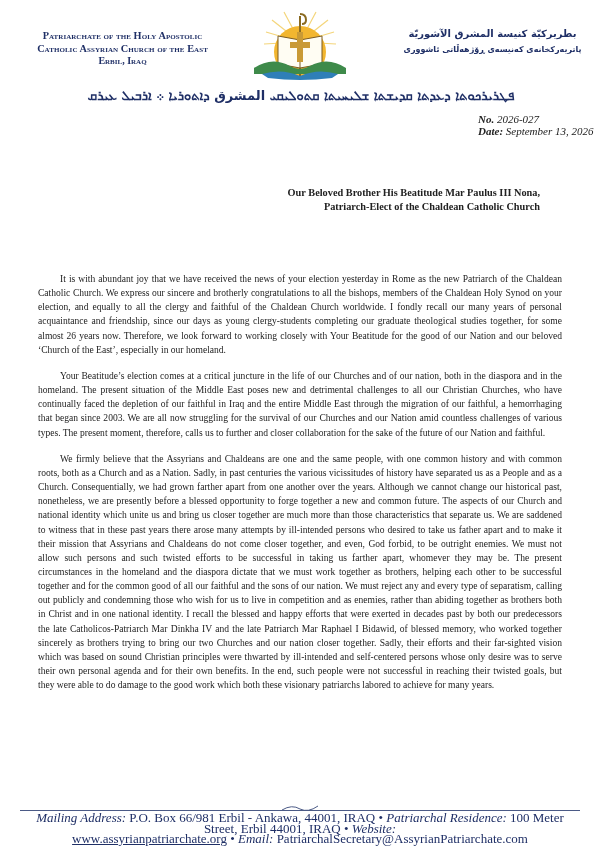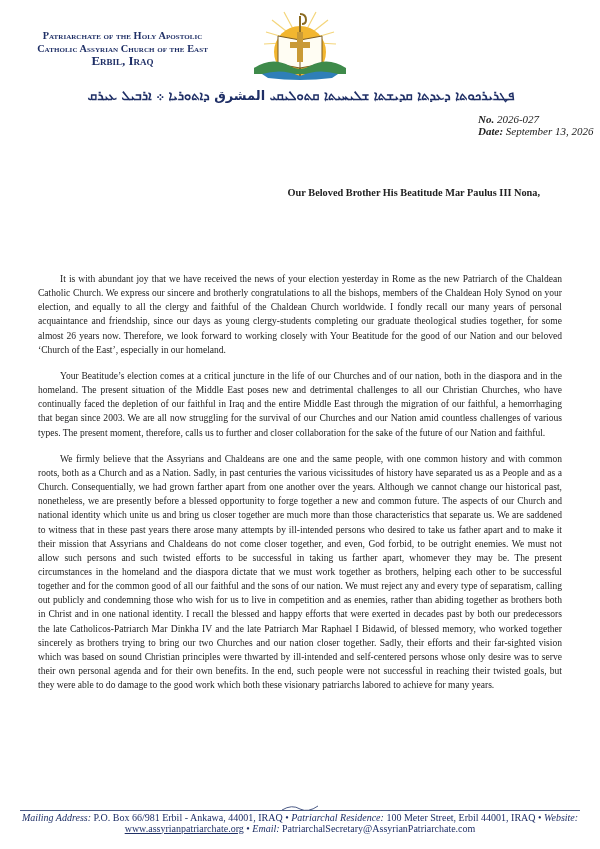--- a/index.html
+++ b/index.html
@@ -4,21 +4,21 @@
 <style>
   html, body { margin: 0; padding: 0; background: #ffffff; }
   body { width: 600px; height: 849px; position: relative; overflow: hidden;
          font-family: "Liberation Serif", "DejaVu Serif", serif; color: #222; }
   .page { position: absolute; left: 0; top: 0; width: 600px; height: 849px; padding-left: 40px; }
 
   
   .lh-left { position: absolute; left: 30px; top: 29px; width: 185px; text-align: center;
              color: #1f2f66; font-weight: bold; font-variant: small-caps; }
   .lh-left .l1, .lh-left .l2 { font-size: 10.3px; line-height: 13px; letter-spacing: 0.05px; white-space: nowrap; }
-  .lh-left .l3 { font-size: 13px; line-height: 12px; }
+  .lh-left .l3 { font-size: 10px; line-height: 12px; }
   .logo { position: absolute; left: 252px; top: 2px; width: 96px; height: 80px; }
   .lh-right { position: absolute; left: 390px; top: 26px; width: 205px; text-align: center;
               color: #1f2f66; font-weight: bold; font-family: "DejaVu Sans", sans-serif; direction: rtl; }
   .lh-right .r1 { font-size: 10px; line-height: 16px; }
   .lh-right .r2 { font-size: 8px; line-height: 16px; }
 
   .syriac { position: absolute; left: 36px; top: 88px; width: 530px; text-align: center;
             font-family: "DejaVu Sans", sans-serif; font-size: 13px; color: #1f2f66;
             font-weight: bold; white-space: nowrap; overflow: hidden; direction: rtl; letter-spacing: 0.5px; }
 
@@ -28,21 +28,21 @@
   .title { position: absolute; left: 60px; top: 186px; width: 480px; text-align: right;
            font-size: 10.3px; line-height: 14px; font-weight: bold; color: #222; }
 
   .body { position: absolute; left: 26px; top: 260px; width: 548px; font-size: 9.55px;
           line-height: 14.15px; text-align: justify; color: #222; }
   .body p { margin: 12px; text-indent: 22px; }
 
   .footer-rule { position: absolute; left: 20px; top: 810px; width: 560px; height: 1px; background: #4b5a86; }
   .flourish { position: absolute; left: 280px; top: 802px; width: 40px; height: 12px; }
   .footer { position: absolute; left: 20px; top: 813px; width: 560px; text-align: center;
-            font-size: 10px; line-height: 10.5px; color: #1f2f66; }
+            font-size: 13px; line-height: 10.5px; color: #1f2f66; }
   .footer i { font-style: italic; }
   .footer a { color: #1f2f66; text-decoration: underline; }
 </style>
 </head>
 <body>
 
 <div class="page">
 
   <div class="lh-left">
     <div class="l1">Patriarchate of the Holy Apostolic</div>
@@ -74,30 +74,35 @@
       <g fill="#c99a36">
         <rect x="45" y="30" width="6" height="30"></rect>
         <rect x="38" y="40" width="20" height="6"></rect>
       </g>
 
       <path d="M2 66 Q20 54 38 64 Q48 70 58 64 Q76 54 94 66 L94 72 L2 72 Z" fill="#3e8a4a"></path>
       <path d="M10 72 Q30 66 48 74 Q66 66 86 72 L80 76 Q48 80 16 76 Z" fill="#2f7fb8"></path>
     </svg>
   </div>
 
+  <div class="lh-right">
+    <div class="r1">بطريركيّة كنيسة المشرق الآشوريّة</div>
+    <div class="r2">پاتریەرکخانەی کەنیسەی ڕۆژهەڵاتی ئاشووری</div>
+  </div>
 
   <div class="syriac">ܦܛܪܝܪܟܘܬܐ ܕܥܕܬܐ ܩܕܝܫܬܐ ܫܠܝܚܝܬܐ ܩܬܘܠܝܩܝ المشرق ܕܐܬܘܪܝܐ ܀ ܐܪܒܝܠ ܥܝܪܩ</div>
 
   <div class="ref">
     <div><b>No.</b> <span>2026-027</span></div>
     <div><b>Date:</b> <span>September 13, 2026</span></div>
   </div>
 
   <div class="title">
     <div>Our Beloved Brother His Beatitude Mar Paulus III Nona,</div>
+    <div>Patriarch-Elect of the Chaldean Catholic Church</div>
   </div>
 
   <div class="body">
     <p>It is with abundant joy that we have received the news of your election yesterday in Rome as the new Patriarch of the Chaldean Catholic Church. We express our sincere and brotherly congratulations to all the bishops, members of the Chaldean Holy Synod on your election, and equally to all the clergy and faithful of the Chaldean Church worldwide. I fondly recall our many years of personal acquaintance and friendship, since our days as young clergy-students completing our graduate theological studies together, for some almost 26 years now. Therefore, we look forward to working closely with Your Beatitude for the good of our Nation and our beloved ‘Church of the East’, especially in our homeland.</p>
     <p>Your Beatitude’s election comes at a critical juncture in the life of our Churches and of our nation, both in the diaspora and in the homeland. The present situation of the Middle East poses new and detrimental challenges to all our Christian Churches, who have continually faced the depletion of our faithful in Iraq and the entire Middle East through the migration of our faithful, a hemorrhaging that began since 2003. We are all now struggling for the survival of our Churches and our Nation amid countless challenges of various types. The present moment, therefore, calls us to further and closer collaboration for the sake of the future of our Nation and faithful.</p>
     <p>We firmly believe that the Assyrians and Chaldeans are one and the same people, with one common history and with common roots, both as a Church and as a Nation. Sadly, in past centuries the various vicissitudes of history have separated us as a People and as a Church. Consequentially, we had grown farther apart from one another over the years. Although we cannot change our historical past, nonetheless, we are presently before a blessed opportunity to forge together a new and common future. The aspects of our Church and national identity which unite us and bring us closer together are much more than those characteristics that separate us. We are saddened to witness that in these past years there arose many attempts by ill-intended persons who desired to take us father apart and to make it their mission that Assyrians and Chaldeans do not come closer together, and even, God forbid, to be outright enemies. We must not allow such persons and such twisted efforts to be successful in taking us farther apart, whomever they may be. The present circumstances in the homeland and the diaspora dictate that we must work together as brothers, helping each other to be successful together and for the common good of all our faithful and the sons of our nation. We must reject any and every type of separatism, calling out publicly and condemning those who wish for us to live in competition and as enemies, rather than abiding together as brothers both in Christ and in one national identity. I recall the blessed and happy efforts that were exerted in decades past by both our predecessors the late Catholicos-Patriarch Mar Dinkha IV and the late Patriarch Mar Raphael I Bidawid, of blessed memory, who worked together sincerely as brothers trying to bring our two Churches and our nation closer together. Sadly, their efforts and their far-sighted vision which was based on sound Christian principles were thwarted by ill-intended and self-centered persons whose only desire was to serve their own personal agenda and for their own benefits. In the end, such people were not successful in reaching their twisted goals, but they were able to do damage to the good work which both these visionary patriarchs labored to achieve for many years.</p>
   </div>
 
   <svg class="flourish" viewBox="0 0 40 12">
     <path d="M2 8 Q12 2 20 7 Q28 11 38 4" fill="none" stroke="#4b5a86" stroke-width="1"></path>

